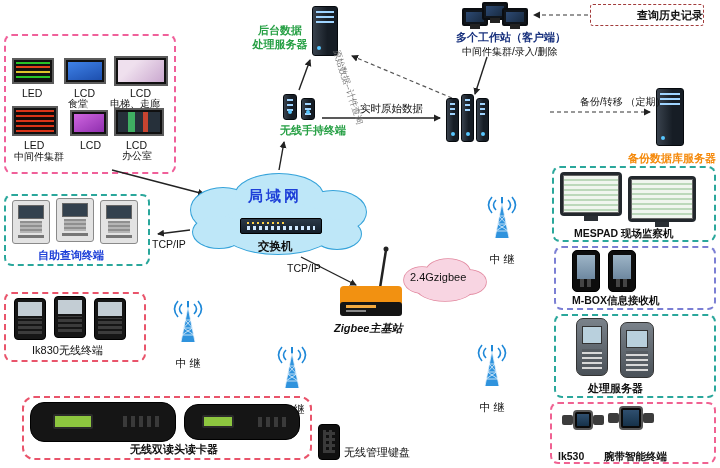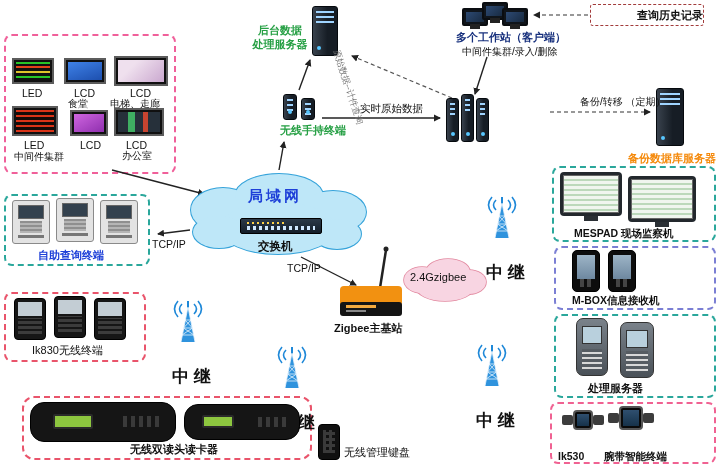--- a/index.html
+++ b/index.html
@@ -89,21 +89,21 @@
 
   
   .watch{display:flex;align-items:center;}
   .watch .strap{width:11px;height:10px;background:#3c3c3c;border-radius:2px;}
   .watch .face{width:20px;height:20px;background:#0a0a0a;border:2px solid #555;border-radius:4px;position:relative;}
   .watch .face::before{content:"";position:absolute;inset:2px;background:linear-gradient(#2f4f6f,#16324a);}
   .watch-lg .face{width:24px;height:24px;}
 
   
   .relay{width:32px;text-align:center;}
-  .relay-lbl{font-size:17px;font-weight:bold;margin-top:17px;white-space:nowrap;color:#111;}
+  .relay-lbl{font-size:11px;font-weight:normal;margin-top:8px;white-space:nowrap;color:#111;}
   .rot{position:absolute;left:342px;top:48px;transform:rotate(72deg);transform-origin:0 0;font-size:9px;z-index:3;white-space:nowrap;}
 </style>
 </head>
 <body>
 
 <div class="canvas">
 
   <svg class="wires" width="720" height="468">
     <defs>
       <marker id="ah" viewBox="0 0 8 8" markerWidth="8" markerHeight="8" refX="6" refY="4" orient="auto-start-reverse" markerUnits="userSpaceOnUse">
@@ -206,21 +206,21 @@
   <div class="lbl f105" style="left:287px;top:262px;">TCP/IP</div>
 
   <svg class="dev" style="left:336px;top:246px;" width="72" height="78">
     <line x1="50" y1="4" x2="44" y2="42" stroke="#222" stroke-width="2.5"></line>
     <circle cx="50" cy="3" r="2.5" fill="#222"></circle>
     <rect x="4" y="40" width="62" height="20" rx="4" fill="#f29111"></rect>
     <rect x="4" y="56" width="62" height="14" rx="3" fill="#141414"></rect>
     <rect x="10" y="59" width="30" height="3" fill="#f2a93f"></rect>
     <rect x="10" y="64" width="20" height="2" fill="#888"></rect>
   </svg>
-  <div class="lbl b" style="left:334px;top:322px;">Zigbee主基站</div>
+  <div class="lbl b" style="left:334px;top:322px;font-style:italic;">Zigbee主基站</div>
   <svg class="dev" style="left:398px;top:252px;" width="92" height="52">
     <g fill="#f8d5e2" stroke="#e2889f" stroke-width="1.6">
       <ellipse cx="24" cy="28" rx="18" ry="13"></ellipse>
         <ellipse cx="50" cy="20" rx="22" ry="13"></ellipse>
       <ellipse cx="71" cy="30" rx="17" ry="12"></ellipse>
         <ellipse cx="47" cy="35" rx="29" ry="14"></ellipse>
     </g>
     <g fill="#f8d5e2">
       <ellipse cx="24" cy="28" rx="18" ry="13"></ellipse>
         <ellipse cx="50" cy="20" rx="22" ry="13"></ellipse>

